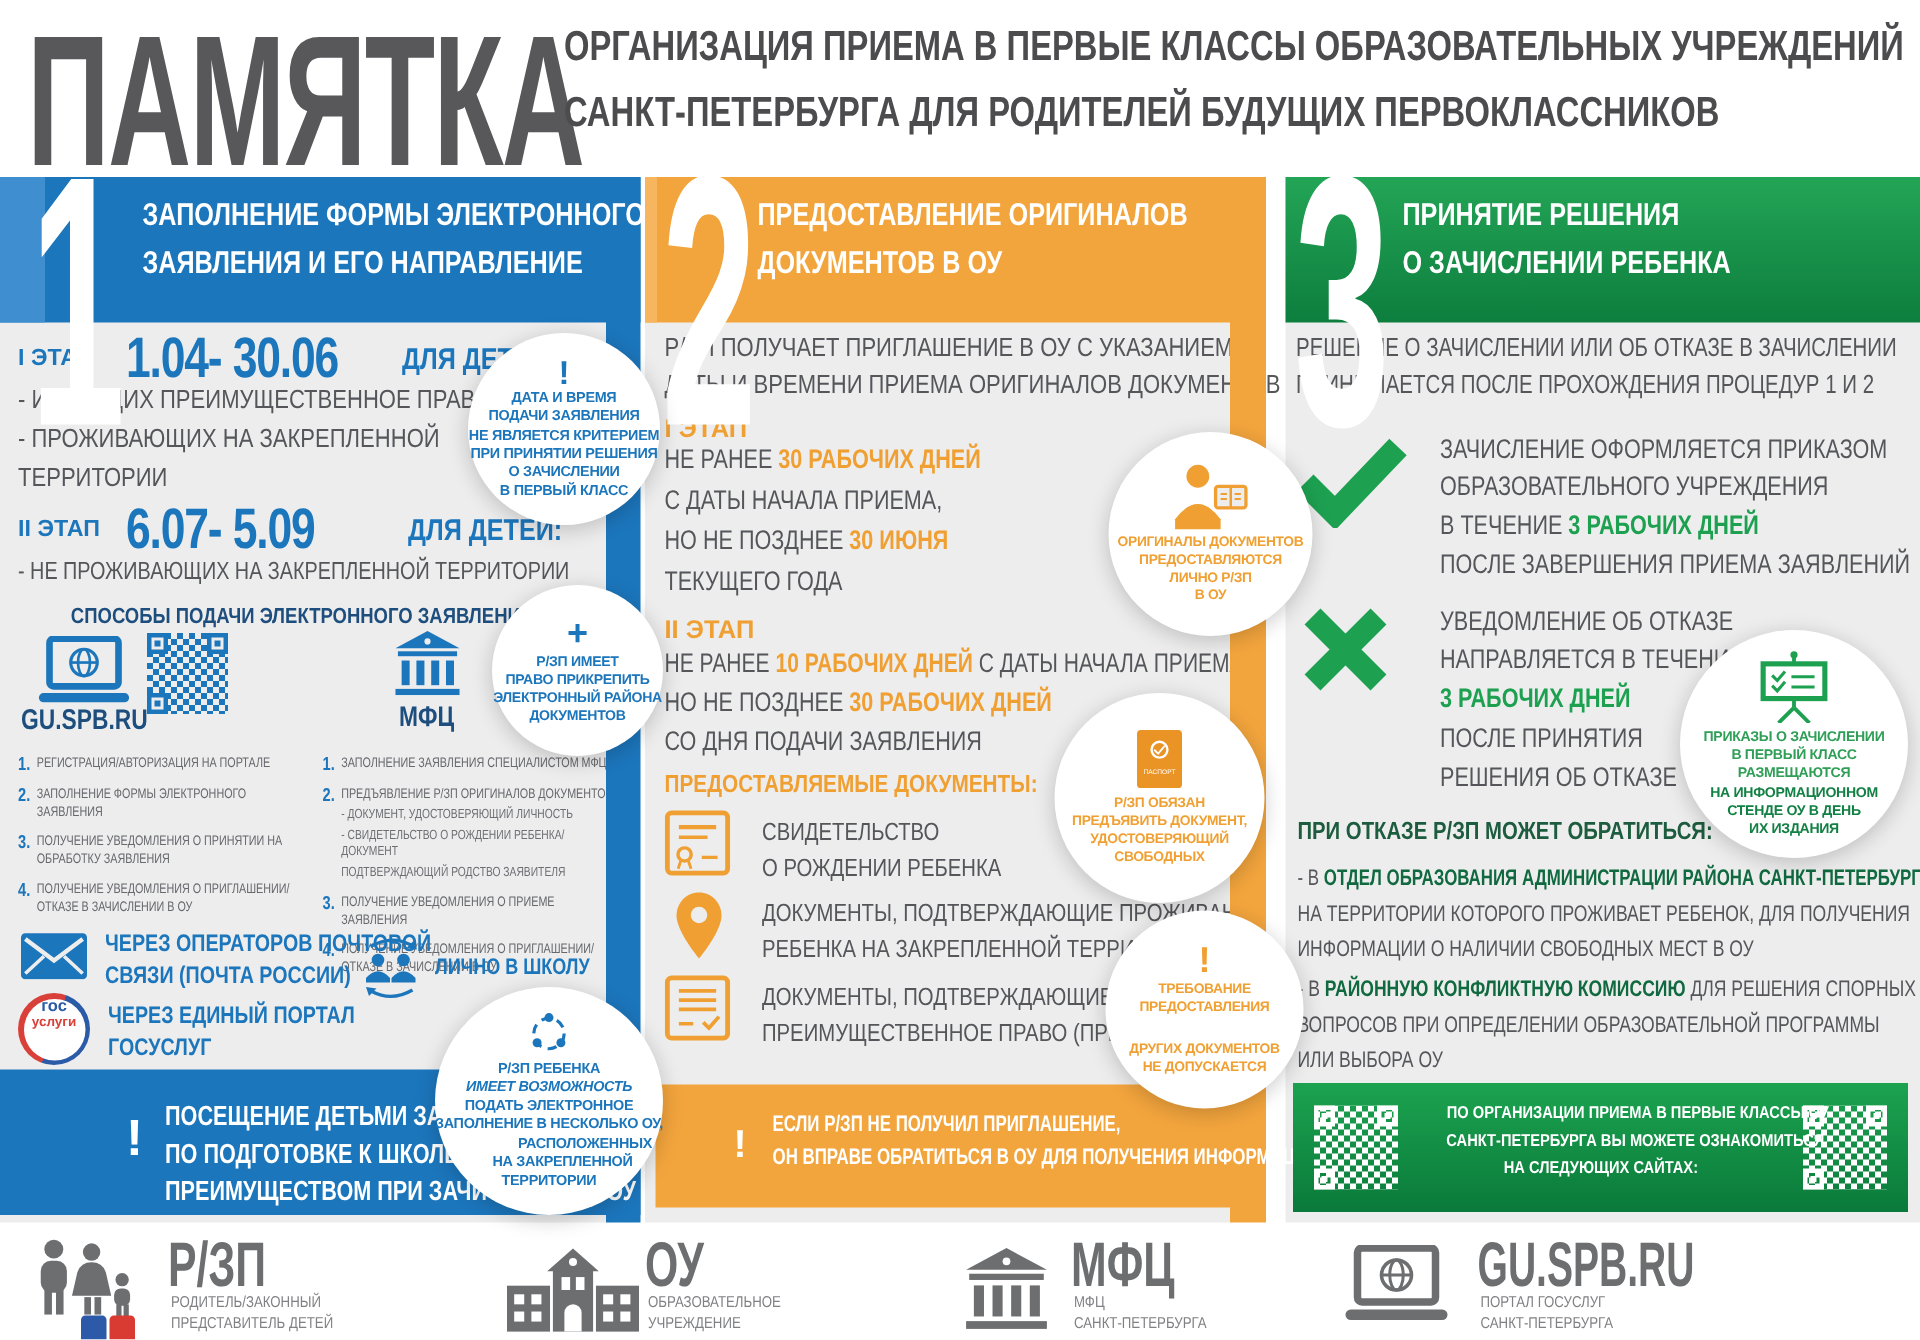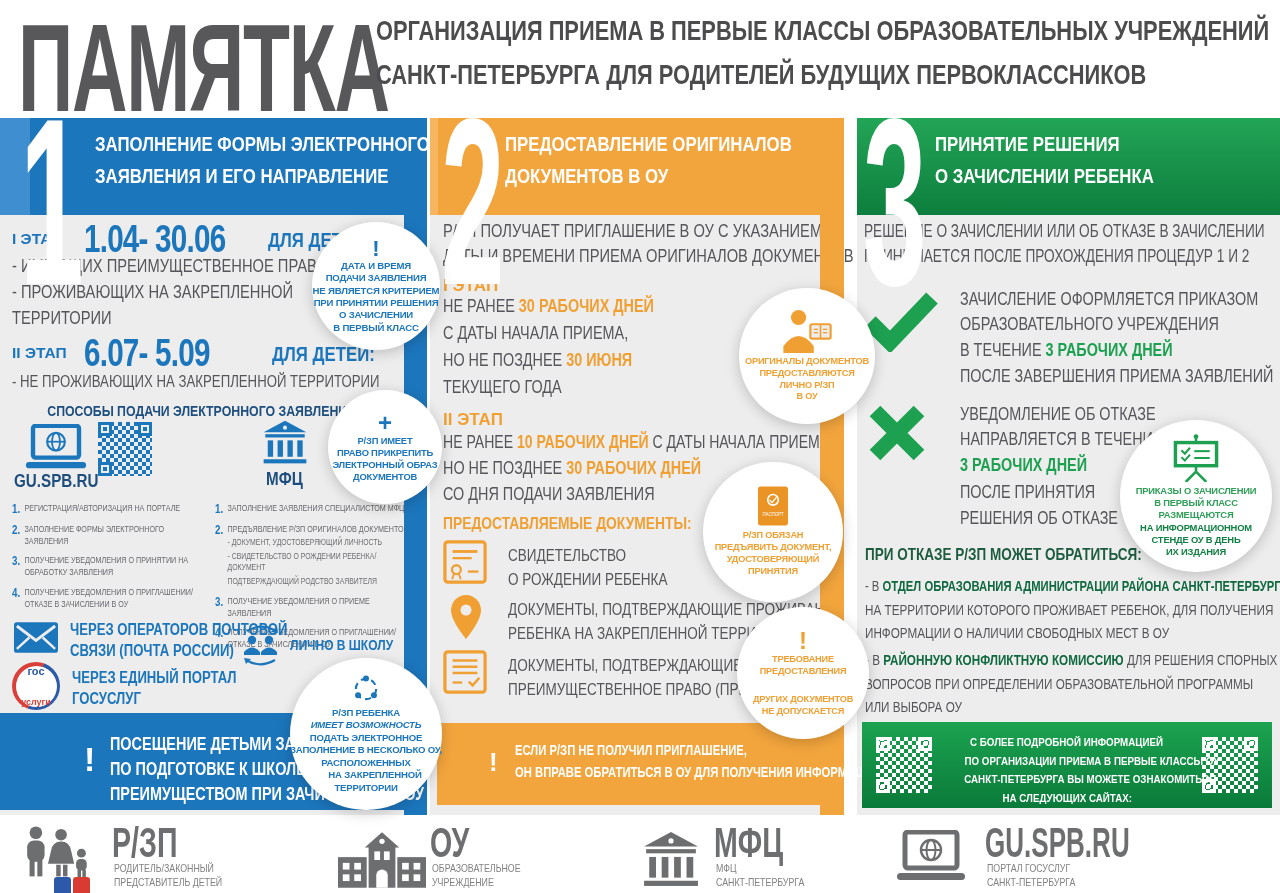--- a/index.html
+++ b/index.html
@@ -31,21 +31,21 @@
   .li .sub{font-size:8.8px;color:#6d6e72;line-height:1.32;margin-top:2px;}
   .qr{position:absolute;}
   .qr .pat{position:absolute;inset:0;background:repeating-conic-gradient(var(--c) 0% 25%,transparent 0% 50%) 0 0/8px 8px;}
   .qr .f{position:absolute;width:14px;height:14px;border:3px solid var(--c);background:var(--fb,#fff);box-sizing:border-box;}
   .qr .f i{position:absolute;inset:2px;background:var(--c);display:block;}
   .qr .tl{top:0;left:0}.qr .tr{top:0;right:0}.qr .bl2{bottom:0;left:0}
   .gu-logo{position:absolute;width:48px;height:48px;border-radius:50%;
     background:conic-gradient(from 200deg,#d9403a 0 50%,#2b5aa7 0 100%);
     display:flex;align-items:center;justify-content:center;}
   .gu-in{width:41px;height:41px;border-radius:50%;background:#fff;display:flex;flex-direction:column;
-    align-items:center;justify-content:space-between;line-height:1;font-weight:bold;}
+    align-items:center;justify-content:flex-start;line-height:1;font-weight:bold;}
   .greenband{background:linear-gradient(180deg,#23a556,#0d7e3e);}
   .greenbox{background:linear-gradient(180deg,#1ca350,#0a7a3a);}
 </style>
 </head>
 <body>
 
 <div class="t b x62" style="left:18px;top:-6px;font-size:124px;color:#58585b;letter-spacing:-2px;">ПАМЯТКА</div>
 <div class="t b x78" style="left:376px;top:14px;font-size:28px;color:#4c4c4e;">ОРГАНИЗАЦИЯ ПРИЕМА В ПЕРВЫЕ КЛАССЫ ОБРАЗОВАТЕЛЬНЫХ УЧРЕЖДЕНИЙ</div>
 <div class="t b x78" style="left:376px;top:58px;font-size:28px;color:#4c4c4e;">САНКТ-ПЕТЕРБУРГА ДЛЯ РОДИТЕЛЕЙ БУДУЩИХ ПЕРВОКЛАССНИКОВ</div>
 
@@ -206,35 +206,35 @@
   <div class="bl blue" style="font-size:9.6px;">ПОДАЧИ ЗАЯВЛЕНИЯ</div>
   <div class="bl blue" style="font-size:9.6px;">НЕ ЯВЛЯЕТСЯ КРИТЕРИЕМ</div>
   <div class="bl blue" style="font-size:9.6px;">ПРИ ПРИНЯТИИ РЕШЕНИЯ</div>
   <div class="bl blue" style="font-size:9.6px;">О ЗАЧИСЛЕНИИ</div>
   <div class="bl blue" style="font-size:9.6px;">В ПЕРВЫЙ КЛАСС</div>
 </div>
 <div class="bubble" style="left:328px;top:390px;width:114px;height:114px;">
   <div class="b blue" style="font-size:24px;line-height:1;">+</div>
   <div class="bl blue" style="font-size:9.4px;">Р/ЗП ИМЕЕТ</div>
   <div class="bl blue" style="font-size:9.4px;">ПРАВО ПРИКРЕПИТЬ</div>
-  <div class="bl blue" style="font-size:9.4px;">ЭЛЕКТРОННЫЙ ОБРАЗ</div>
+  <div class="bl blue" style="font-size:9.4px;">ЭЛЕКТРОННЫЙ РАЙОНА</div>
   <div class="bl blue" style="font-size:9.4px;">ДОКУМЕНТОВ</div>
 </div>
 <div class="bubble" style="left:290px;top:658px;width:152px;height:152px;">
   <svg width="30" height="30" viewBox="0 0 34 34" style="margin-bottom:3px;">
     <circle cx="17" cy="17" r="11.5" fill="none" stroke="#1c76bc" stroke-width="2.4" stroke-dasharray="7 5"></circle>
     <circle cx="8" cy="24" r="3.4" fill="#1c76bc"></circle>
     <circle cx="26" cy="24" r="3.4" fill="#1c76bc"></circle>
     <circle cx="17" cy="5" r="3.4" fill="#1c76bc"></circle>
   </svg>
   <div class="bl blue" style="font-size:9.6px;">Р/ЗП РЕБЕНКА</div>
   <div class="bl blue" style="font-size:9.6px;font-style:italic;">ИМЕЕТ ВОЗМОЖНОСТЬ</div>
   <div class="bl blue" style="font-size:9.6px;">ПОДАТЬ ЭЛЕКТРОННОЕ</div>
   <div class="bl blue" style="font-size:9.6px;">ЗАПОЛНЕНИЕ В НЕСКОЛЬКО ОУ,</div>
-  <div class="bl blue" style="font-size:9.6px;">РАСПОЛОЖЕННЫХ</div>
+  <div class="bl blue" style="font-size:9.6px;padding-left:48px;">РАСПОЛОЖЕННЫХ</div>
   <div class="bl blue" style="font-size:9.6px;padding-left:18px;">НА ЗАКРЕПЛЕННОЙ</div>
   <div class="bl blue" style="font-size:9.6px;">ТЕРРИТОРИИ</div>
 </div>
 
 <div class="t x84 gray" style="left:443px;top:221px;font-size:17.5px;">Р/ЗП ПОЛУЧАЕТ ПРИГЛАШЕНИЕ В ОУ С УКАЗАНИЕМ</div>
 <div class="t x84 gray" style="left:443px;top:246px;font-size:17.5px;">ДАТЫ И ВРЕМЕНИ ПРИЕМА ОРИГИНАЛОВ ДОКУМЕНТОВ</div>
 
 <div class="t b or" style="left:443px;top:276px;font-size:17px;">I ЭТАП</div>
 <div class="t x80" style="left:443px;top:296px;font-size:18px;">
   <span class="gray">НЕ РАНЕЕ </span><span class="b or">30 РАБОЧИХ ДНЕЙ</span>
@@ -310,21 +310,21 @@
 <div class="bubble" style="left:703px;top:462px;width:140px;height:140px;">
   <svg width="30" height="40" viewBox="0 0 34 44" style="margin-bottom:4px;">
     <rect width="34" height="44" rx="3" fill="#ea9426"></rect>
     <circle cx="17" cy="15" r="6" fill="none" stroke="#fff" stroke-width="1.8"></circle>
     <path d="M13 15 l3 3 l5 -6" stroke="#fff" stroke-width="1.4" fill="none"></path>
     <text x="17" y="33" text-anchor="middle" font-size="5" fill="#fff">ПАСПОРТ</text>
   </svg>
   <div class="bl or" style="font-size:9.2px;">Р/ЗП ОБЯЗАН</div>
   <div class="bl or" style="font-size:9.2px;">ПРЕДЪЯВИТЬ ДОКУМЕНТ,</div>
   <div class="bl or" style="font-size:9.2px;">УДОСТОВЕРЯ­ЮЩИЙ</div>
-  <div class="bl or" style="font-size:9.2px;">ПРИНЯТИЯ</div>
+  <div class="bl or" style="font-size:9.2px;">СВОБОДНЫХ</div>
 </div>
 <div class="bubble" style="left:737px;top:607px;width:132px;height:132px;">
   <div class="b or" style="font-size:24px;line-height:1.1;">!</div>
   <div class="bl or" style="font-size:9.2px;">ТРЕБОВАНИЕ</div>
   <div class="bl or" style="font-size:9.2px;">ПРЕДОСТАВЛЕНИЯ</div>
   <div class="bl or" style="font-size:9.2px;margin-top:16px;">ДРУГИХ ДОКУМЕНТОВ</div>
   <div class="bl or" style="font-size:9.2px;">НЕ ДОПУСКАЕТСЯ</div>
 </div>
 
 <div class="t x78 gray" style="left:864px;top:221px;font-size:17.5px;">РЕШЕНИЕ О ЗАЧИСЛЕНИИ ИЛИ ОБ ОТКАЗЕ В ЗАЧИСЛЕНИИ</div>
@@ -368,21 +368,20 @@
         <i></i>
       </i>
       <i class="f tr">
         <i></i>
       </i>
       <i class="f bl2">
         <i></i>
       </i>
   </div>
   <div class="tc" style="left:80px;top:10px;width:250px;">
-    <div><span class="cx b w" style="font-size:11.5px;line-height:1.45;">С БОЛЕЕ ПОДРОБНОЙ ИНФОРМАЦИЕЙ</span></div>
     <div><span class="cx b w" style="font-size:11.5px;line-height:1.45;">ПО ОРГАНИЗАЦИИ ПРИЕМА В ПЕРВЫЕ КЛАССЫ ОУ</span></div>
     <div><span class="cx b w" style="font-size:11.5px;line-height:1.45;">САНКТ-ПЕТЕРБУРГА ВЫ МОЖЕТЕ ОЗНАКОМИТЬСЯ</span></div>
     <div><span class="cx b w" style="font-size:11.5px;line-height:1.45;">НА СЛЕДУЮЩИХ САЙТАХ:</span></div>
   </div>
   <div class="qr" style="right:14px;top:15px;width:56px;height:56px;--c:#fff;--fb:transparent;">
     <span class="pat"></span>
       <i class="f tl">
         <i></i>
       </i>
       <i class="f tr">

